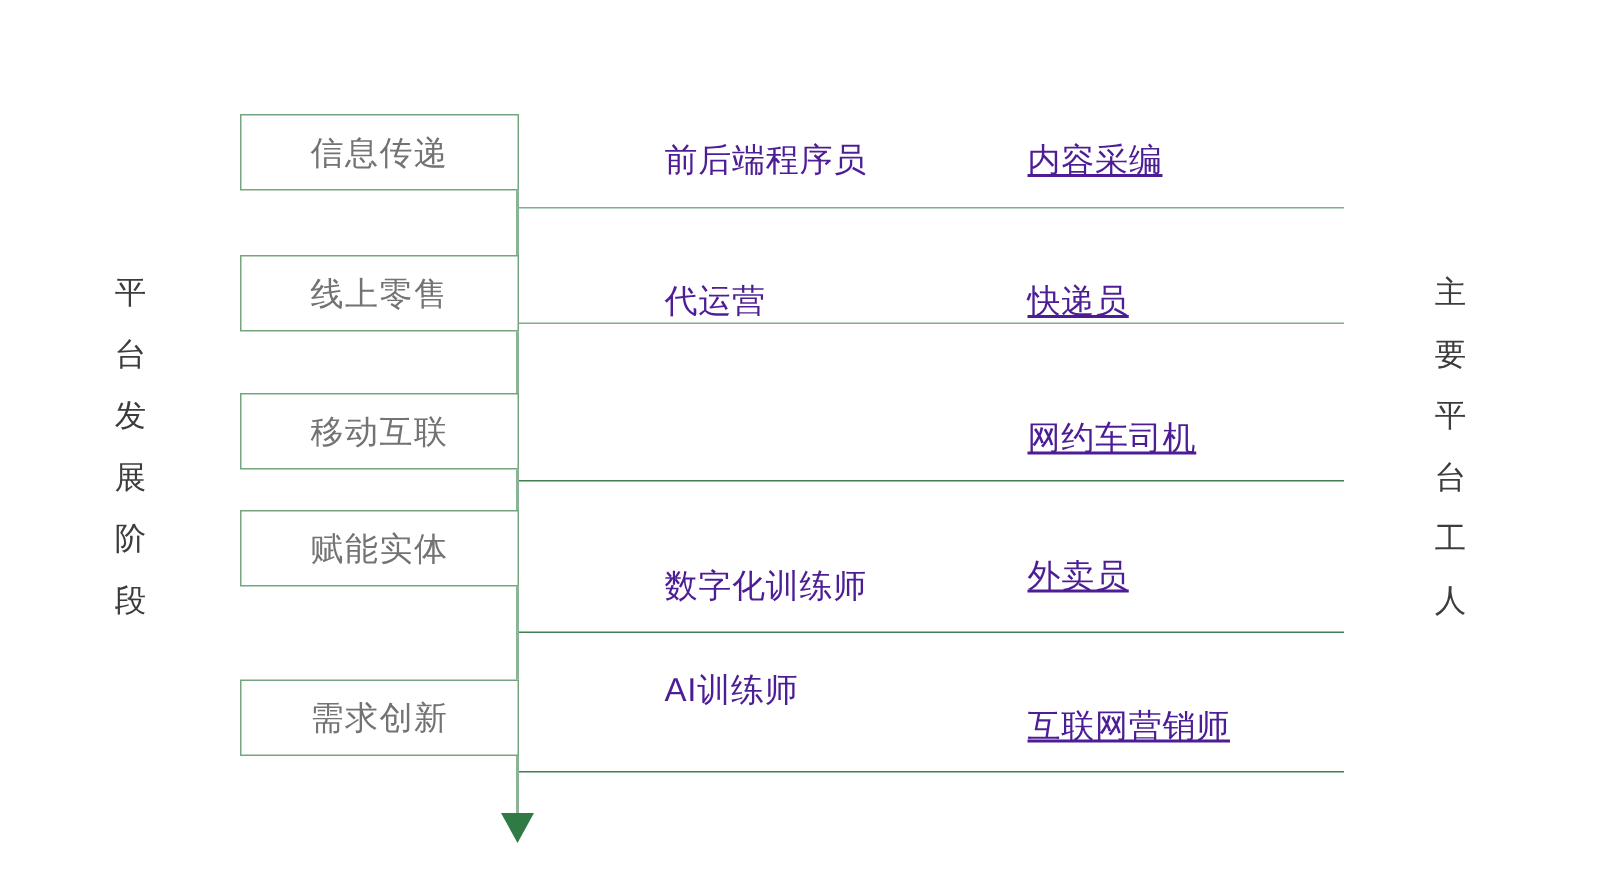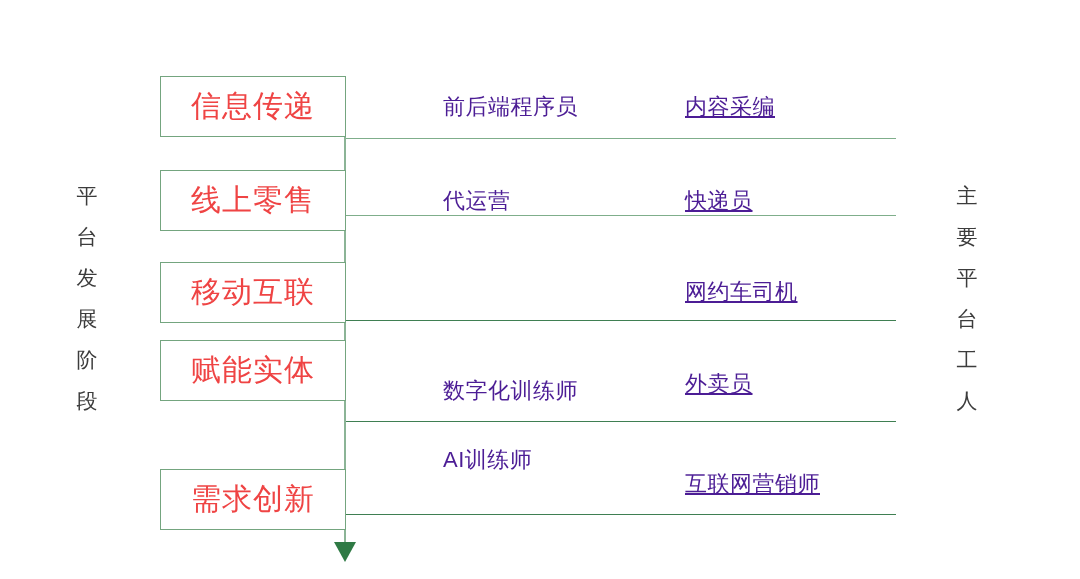--- a/index.html
+++ b/index.html
@@ -27,29 +27,29 @@
   }
   .vcaption span{display:block;}
   #left-caption{left:65px;top:165px;height:265px;}
   #right-caption{left:945px;top:165px;height:265px;}
 
   
   .stage-box{
     position:absolute;
     left:160px;
     width:186px;
-    height:61px;
+    height:51px;
     box-sizing:border-box;
     border:1.3px solid #74a57f;
     background:#ffffff;
     display:flex;
     align-items:center;
     justify-content:center;
-    color:#ef4444;
-    font-size:30px;
+    color:#737373;
+    font-size:22px;
     letter-spacing:1px;
     z-index:3;
   }
 
   
   #spine{
     position:absolute;
     left:344px;
     top:76px;
     width:2.2px;
@@ -119,21 +119,21 @@
   <div class="row-rule dark" style="top:421px;"></div>
   <div class="row-rule dark" style="top:514px;"></div>
 
   <div id="spine"></div>
   <div id="spine-head"></div>
 
   <div class="stage-box" style="top:76px;">信息传递</div>
   <div class="stage-box" style="top:170px;">线上零售</div>
   <div class="stage-box" style="top:262px;">移动互联</div>
   <div class="stage-box" style="top:340px;">赋能实体</div>
-  <div class="stage-box" style="top:469px;">需求创新</div>
+  <div class="stage-box" style="top:453px;">需求创新</div>
 
   <div class="role col-a" style="top:92px;">前后端程序员</div>
   <div class="role col-b" style="top:92px;">内容采编</div>
 
   <div class="role col-a" style="top:186px;">代运营</div>
   <div class="role col-b" style="top:186px;">快递员</div>
 
   <div class="role col-b" style="top:277px;">网约车司机</div>
 
   <div class="role col-a" style="top:376px;">数字化训练师</div>

